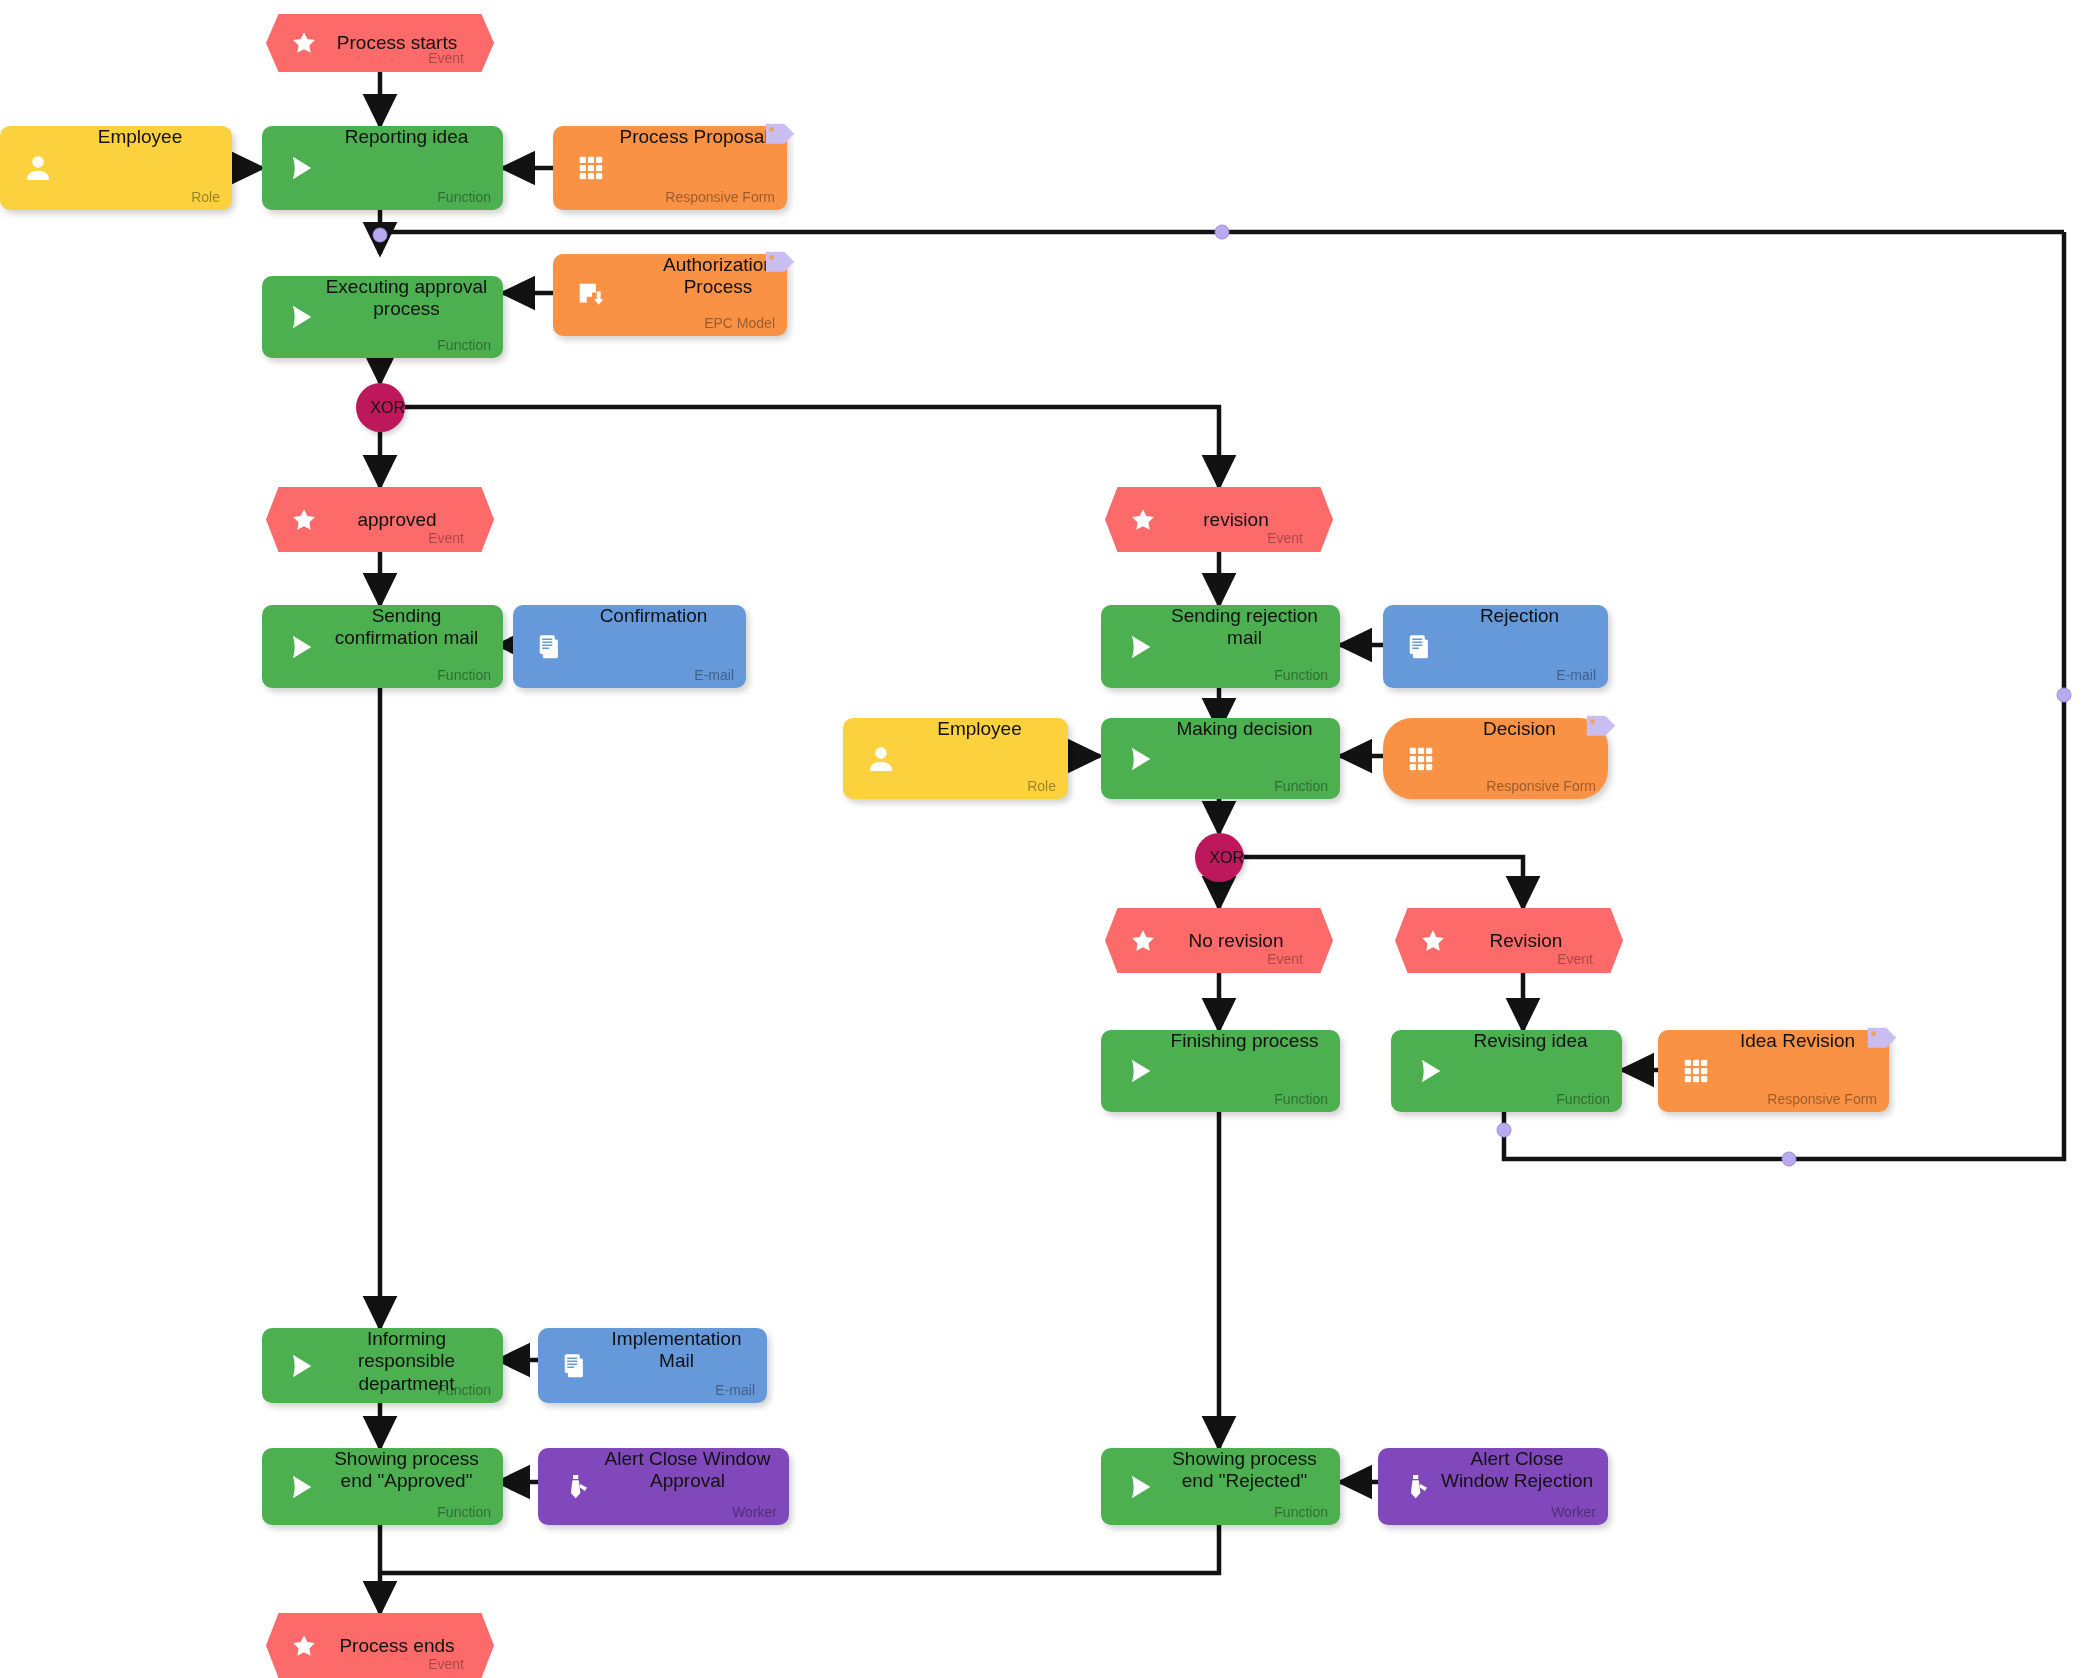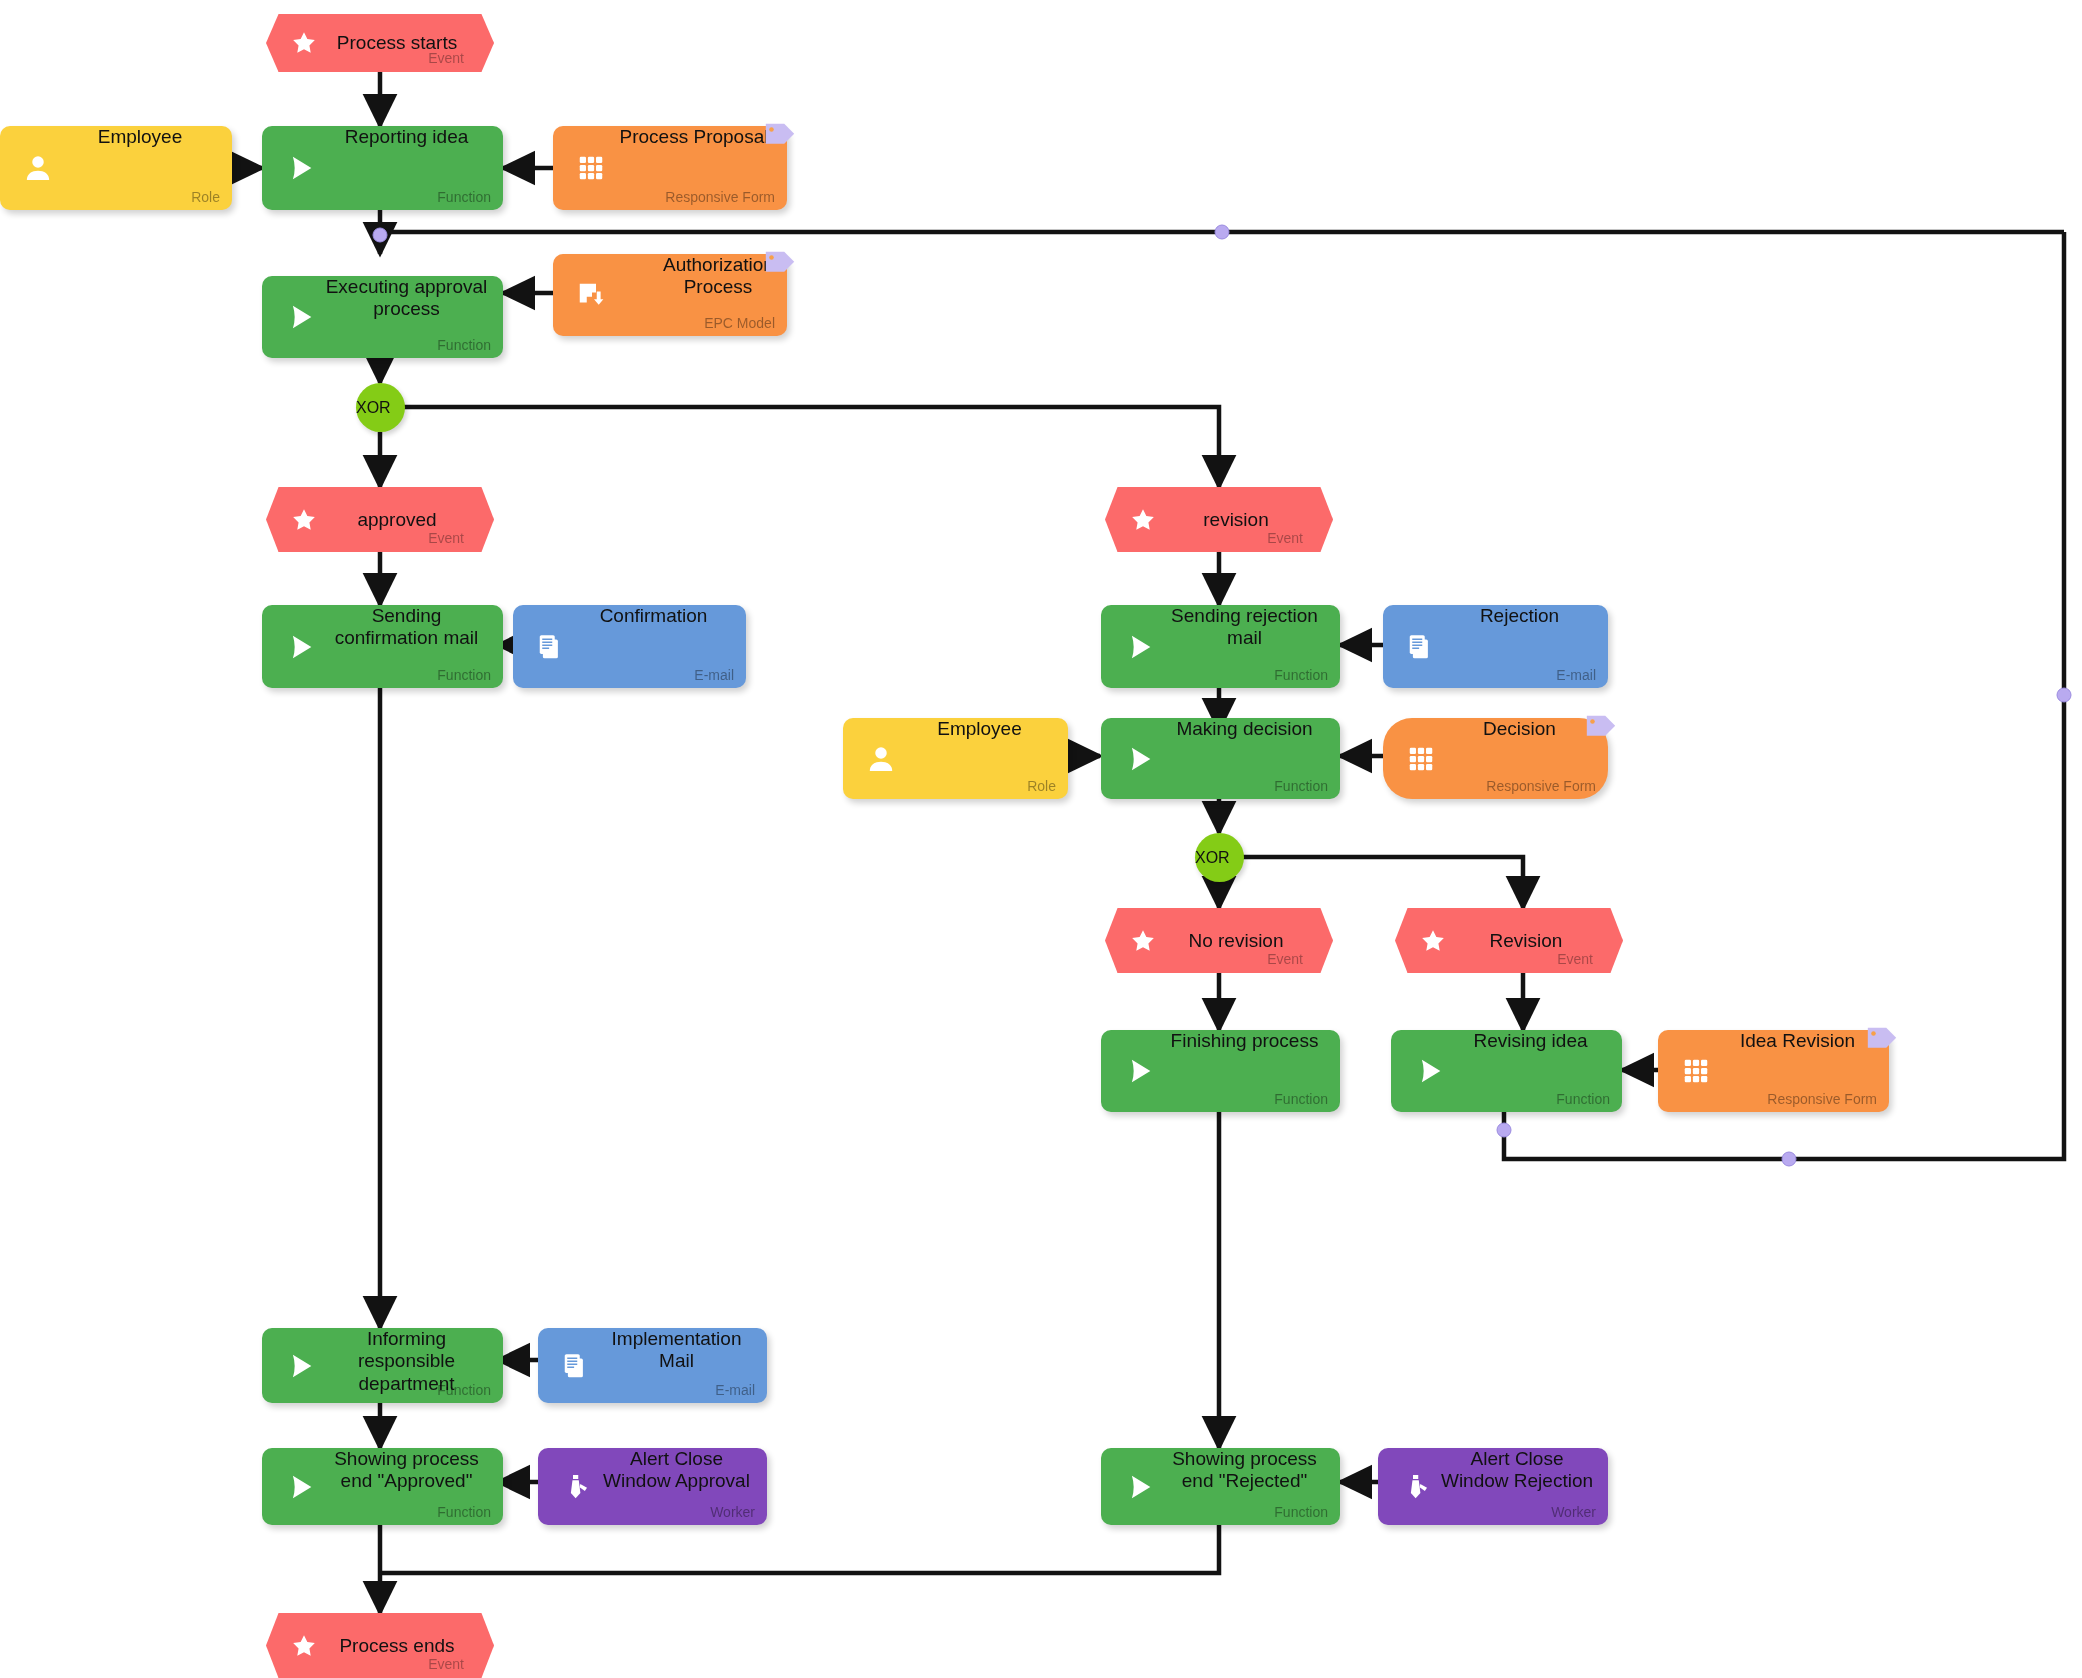--- a/index.html
+++ b/index.html
@@ -45,22 +45,22 @@
     display:flex;align-items:center;
   }
   .event .ico{position:absolute;left:24px;top:50%;transform:translateY(-50%);
     width:28px;height:28px;display:flex;align-items:center;justify-content:center;}
   .event .title{width:100%;text-align:center;padding:0 26px 0 60px;box-sizing:border-box;
     font-size:19px;color:#111;}
   .event .type{position:absolute;right:30px;bottom:6px;font-size:14px;color:rgba(0,0,0,.33);}
 
   
   .gateway{
-    background:#84cc16;border-radius:50%;
-    display:flex;align-items:center;justify-content:flex-start;
+    background:#be185d;border-radius:50%;
+    display:flex;align-items:center;justify-content:flex-end;
     font-size:16px;color:#111;box-shadow:2px 3px 5px rgba(0,0,0,.18);
   }
 
   
   svg.wires{position:absolute;left:0;top:0;width:2082px;height:1678px;overflow:visible;}
   .wire{fill:none;stroke:#121212;stroke-width:4.5;}
   .wp{fill:#b9aaf0;stroke:#9b8ce0;stroke-width:1;}
 </style>
 </head>
 <body>
@@ -452,21 +452,21 @@
   <div class="node rect fn" style="left:262px;top:1448px;width:241px;height:77px;">
     <span class="ico">
       <svg viewBox="0 0 24 24" width="34" height="34">
           <path fill="#fff" d="M7 4 L20 12 L7 20 Q9.5 12 7 4 Z"></path>
         </svg>
     </span>
     <span class="title">Showing process end "Approved"</span>
     <span class="type">Function</span>
   </div>
 
-  <div class="node rect worker" style="left:538px;top:1448px;width:229px;height:77px;">
+  <div class="node rect worker" style="left:538px;top:1448px;width:251px;height:77px;">
     <span class="ico">
       <svg viewBox="0 0 24 24" width="30" height="30">
           <path fill="#fff" d="M9.6 2.4h4.2v3.2H9.6z"></path>
           <path fill="#fff" d="M9.2 6.6h5l1.3 10.1L11.7 21 7.9 16.7z"></path>
           <path fill="#fff" d="M15.4 9.5l5.4 3.1-1.7 2.6-4.2-3z"></path>
         </svg>
     </span>
     <span class="title">Alert Close Window Approval</span>
     <span class="type">Worker</span>
   </div>

